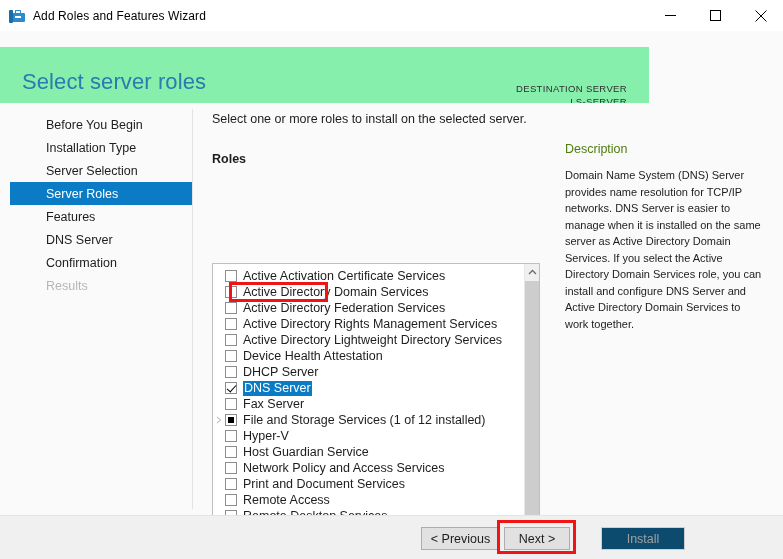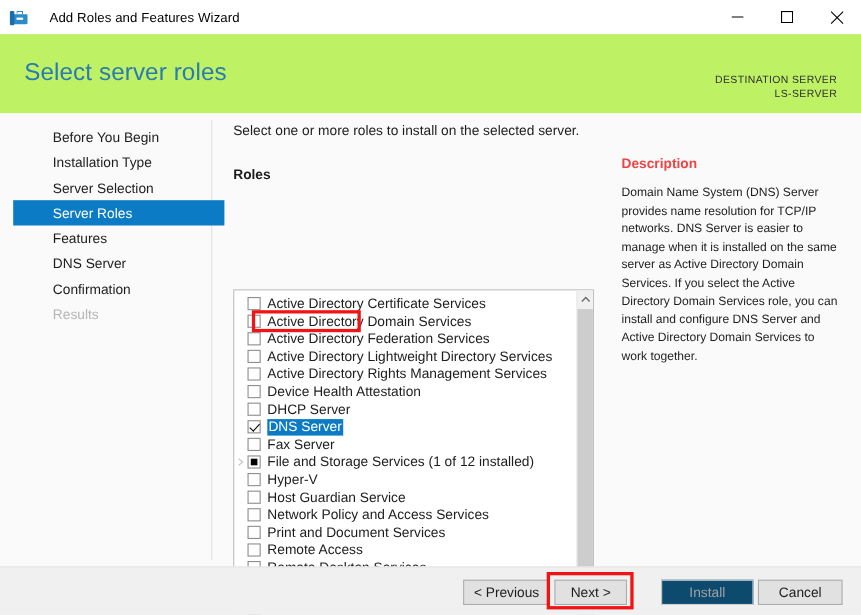--- a/index.html
+++ b/index.html
@@ -51,38 +51,37 @@
   }
   .tb-ico-slot {
     position: absolute; left: 6px; top: 8px;
     width: 6px; height: 2px;
     background: #ffffff;
   }
   .titlebar-text {
     font-size: 12px;
     color: #000000;
     letter-spacing: 0.1px;
-    margin-left: 12px;
   }
   .win-controls {
     position: absolute; right: 0; top: 0;
     height: 31px; display: flex;
   }
   .win-btn {
     width: 45px; height: 31px;
     display: flex; align-items: center; justify-content: center;
     color: #000;
   }
   .win-btn svg { display: block; }
 
   
   .header {
-    position: absolute; left: 0; top: 31px;
-    width: 783px; height: 72px;
-    background: #bef264;
+    position: absolute; left: 0; top: 47px;
+    width: 649px; height: 72px;
+    background: #86efac;
   }
   .page-title {
     position: absolute; left: 22px; top: 22px;
     font-size: 22px;
     color: #2b7ab0;
     font-weight: 400;
     letter-spacing: 0.1px;
   }
   .dest-wrap {
     position: absolute; right: 22px; top: 23px;
@@ -109,22 +108,23 @@
     background: #fafafa;
   }
   .divider-v {
     position: absolute; left: 192px; top: 6px;
     width: 1px; height: 400px;
     background: #e2e2e2;
   }
 
   
   .sidebar {
-    position: absolute; left: 12px; top: 10px;
+    position: absolute; left: 0; top: 10px;
     width: 192px;
+    padding-left: 10px;
   }
   .nav-item {
     height: 23px;
     display: flex; align-items: center;
     padding-left: 36px;
     font-size: 12.5px;
     color: #1d1d1d;
   }
   .nav-item.active {
     background: #0a7bc4;
@@ -233,22 +233,22 @@
     background: #cdcdcd;
   }
 
   
   .desc {
     position: absolute; left: 565px; top: 0;
     width: 205px;
   }
   .desc-title {
     font-size: 12.5px;
-    color: #ef4444;
-    font-weight: bold;
+    color: #4d7c0f;
+    font-weight: normal;
     padding-top: 39px;
   }
   .desc-body {
     font-size: 11px;
     color: #1d1d1d;
     line-height: 16.5px;
     padding-top: 11px;
     width: 200px;
   }
 
@@ -363,41 +363,41 @@
     <div class="main">
       <div class="instruction">Select one or more roles to install on the selected server.</div>
       <div class="roles-label">Roles</div>
     </div>
 
     <div class="listbox">
       <div class="list-inner" id="roles-list">
           <div class="role-row">
             <span class="spacer12"></span>
             <span class="cb"></span>
-            <span class="role-name">Active Directory Certificate Services</span>
+            <span class="role-name">Active Activation Certificate Services</span>
           </div>
           <div class="role-row">
             <span class="spacer12"></span>
             <span class="cb"></span>
             <span class="role-name">Active Directory Domain Services</span>
           </div>
           <div class="role-row">
             <span class="spacer12"></span>
             <span class="cb"></span>
             <span class="role-name">Active Directory Federation Services</span>
           </div>
           <div class="role-row">
             <span class="spacer12"></span>
             <span class="cb"></span>
+            <span class="role-name">Active Directory Rights Management Services</span>
+          </div>
+          <div class="role-row">
+            <span class="spacer12"></span>
+            <span class="cb"></span>
             <span class="role-name">Active Directory Lightweight Directory Services</span>
-          </div>
-          <div class="role-row">
-            <span class="spacer12"></span>
-            <span class="cb"></span>
-            <span class="role-name">Active Directory Rights Management Services</span>
           </div>
           <div class="role-row">
             <span class="spacer12"></span>
             <span class="cb"></span>
             <span class="role-name">Device Health Attestation</span>
           </div>
           <div class="role-row">
             <span class="spacer12"></span>
             <span class="cb"></span>
             <span class="role-name">DHCP Server</span>
@@ -481,19 +481,18 @@
     <div class="desc">
       <div class="desc-title">Description</div>
       <div class="desc-body">Domain Name System (DNS) Server provides name resolution for TCP/IP networks. DNS Server is easier to manage when it is installed on the same server as Active Directory Domain Services. If you select the Active Directory Domain Services role, you can install and configure DNS Server and Active Directory Domain Services to work together.</div>
     </div>
   </div>
 
   <div class="footer">
     <div class="btn" id="btn-prev">&lt; Previous</div>
     <div class="btn" id="btn-next">Next &gt;</div>
     <div class="btn disabled" id="btn-install">Install</div>
-    <div class="btn" id="btn-cancel">Cancel</div>
   </div>
 
   <div class="annot" id="annot-dns"></div>
   <div class="annot" id="annot-next"></div>
 
 </div>
 
 </body></html>

